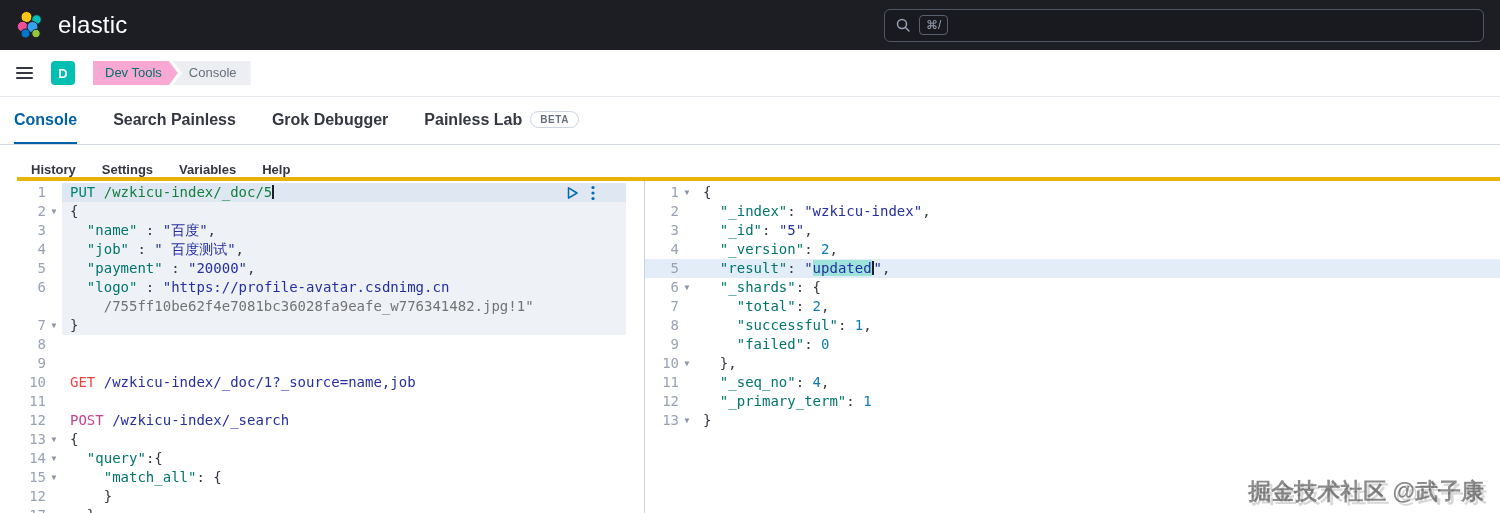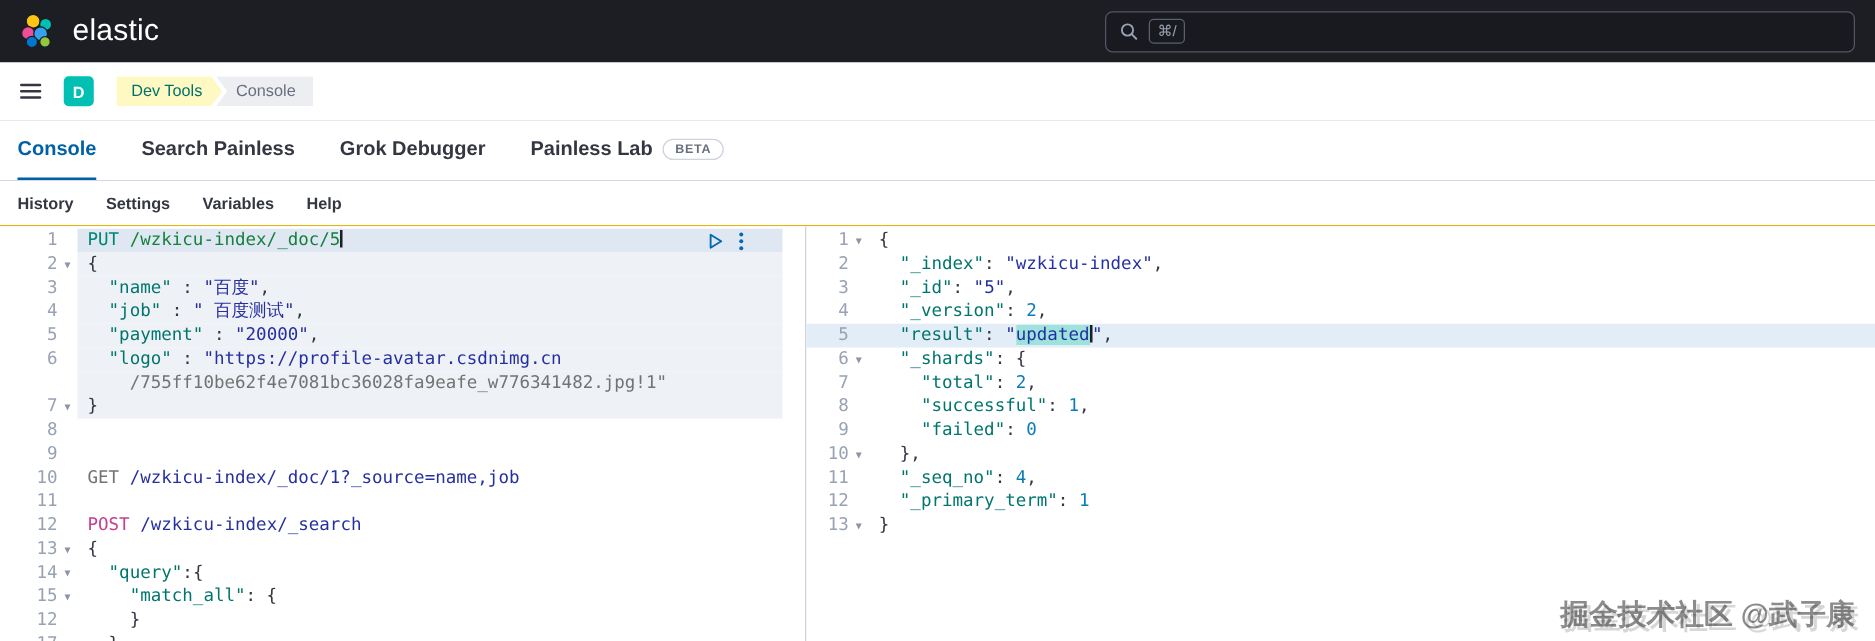--- a/index.html
+++ b/index.html
@@ -21,37 +21,37 @@
 
   
   .navbar{height:47px;background:#fff;display:flex;align-items:center;
     padding:0 16px;gap:18px;border-bottom:1px solid #e6eaf0;}
   .hamburger{display:inline-flex;flex-direction:column;gap:3px;cursor:pointer;}
   .hamburger span{display:block;width:17px;height:2px;background:#343741;border-radius:1px;}
   .deployment{width:24px;height:24px;border-radius:4px;background:#00bfb3;color:#fff;
     font-weight:700;font-size:13px;display:inline-flex;align-items:center;justify-content:center;}
   .crumbs{display:flex;align-items:center;}
   .crumb{font-size:13px;line-height:24px;display:inline-block;}
-  .crumb-first{background:#fef9c3;color:#00726b;padding:0 16px 0 12px;
+  .crumb-first{background:#f9a8d4;color:#00726b;padding:0 16px 0 12px;
     clip-path:polygon(0 0,calc(100% - 9px) 0,100% 50%,calc(100% - 9px) 100%,0 100%);}
   .crumb-last{background:#eceef2;color:#69707d;padding:0 14px 0 16px;margin-left:-5px;
     clip-path:polygon(0 0,100% 0,100% 100%,0 100%,9px 50%);}
 
   
   .tabs{height:48px;display:flex;align-items:stretch;gap:36px;padding:0 14px;
     border-bottom:1px solid #d3dae6;background:#fff;}
   .tab{display:flex;align-items:center;gap:8px;font-size:16px;font-weight:700;
     color:#343741;border-bottom:2px solid transparent;cursor:pointer;}
   .tab.active{color:#0061a6;border-bottom-color:#0061a6;}
   .beta{font-size:10px;font-weight:700;letter-spacing:.6px;color:#69707d;
     border:1px solid #cdd3df;border-radius:10px;padding:2px 9px;background:#fff;}
 
   
-  .subnav{height:36px;display:flex;align-items:center;gap:26px;padding:0 14px;
-    font-size:13px;font-weight:700;color:#343741;border-bottom:1px solid #eab308;background:#fff;}
+  .subnav{height:36px;display:flex;align-items:flex-end;gap:26px;padding:0 14px;
+    font-size:13px;font-weight:700;color:#343741;border-bottom:4px solid #eab308;background:#fff;margin-left:17px;}
   .subnav .item{cursor:pointer;}
 
   
   .editor{position:relative;height:332px;display:flex;background:#fff;overflow:hidden;}
   .pane{padding-top:2px;overflow:hidden;}
   .pane.left{width:644px;position:relative;}
   .divider{width:1px;background:#ccd3dd;}
   .pane.right{flex:1;}
 
   .code-row{display:flex;height:19px;line-height:19px;white-space:pre;
@@ -146,21 +146,21 @@
           <div class="code-row active sel"><span class="lnum">1</span><span class="fold"></span><span class="code"><span style="color: rgb(0, 133, 115);">PUT </span><span style="color: #15803d;">/wzkicu-index/_doc/5</span><span class="cursor"></span></span></div>
           <div class="code-row active"><span class="lnum">2</span><span class="fold">▼</span><span class="code"><span style="color: rgb(52, 55, 65);">{</span></span></div>
           <div class="code-row active"><span class="lnum">3</span><span class="fold"></span><span class="code"><span style="color: rgb(52, 55, 65);">  </span><span style="color: rgb(0, 117, 108);">"name"</span><span style="color: rgb(52, 55, 65);"> : </span><span style="color: rgb(37, 47, 160);">"百度"</span><span style="color: rgb(52, 55, 65);">,</span></span></div>
           <div class="code-row active"><span class="lnum">4</span><span class="fold"></span><span class="code"><span style="color: rgb(52, 55, 65);">  </span><span style="color: rgb(0, 117, 108);">"job"</span><span style="color: rgb(52, 55, 65);"> : </span><span style="color: rgb(37, 47, 160);">" 百度测试"</span><span style="color: rgb(52, 55, 65);">,</span></span></div>
           <div class="code-row active"><span class="lnum">5</span><span class="fold"></span><span class="code"><span style="color: rgb(52, 55, 65);">  </span><span style="color: rgb(0, 117, 108);">"payment"</span><span style="color: rgb(52, 55, 65);"> : </span><span style="color: rgb(37, 47, 160);">"20000"</span><span style="color: rgb(52, 55, 65);">,</span></span></div>
           <div class="code-row active"><span class="lnum">6</span><span class="fold"></span><span class="code"><span style="color: rgb(52, 55, 65);">  </span><span style="color: rgb(0, 117, 108);">"logo"</span><span style="color: rgb(52, 55, 65);"> : </span><span style="color: rgb(37, 47, 160);">"https://profile-avatar.csdnimg.cn</span></span></div>
           <div class="code-row active"><span class="lnum"></span><span class="fold"></span><span class="code"><span style="color: #737373;">    /755ff10be62f4e7081bc36028fa9eafe_w776341482.jpg!1"</span></span></div>
           <div class="code-row active"><span class="lnum">7</span><span class="fold">▼</span><span class="code"><span style="color: rgb(52, 55, 65);">}</span></span></div>
           <div class="code-row"><span class="lnum">8</span><span class="fold"></span><span class="code"></span></div>
           <div class="code-row"><span class="lnum">9</span><span class="fold"></span><span class="code"></span></div>
-          <div class="code-row"><span class="lnum">10</span><span class="fold"></span><span class="code"><span style="color: #737373; text-align: right;">GET </span><span style="color: rgb(37, 47, 160);">/wzkicu-index/_doc/1?_source=name,job</span></span></div>
+          <div class="code-row"><span class="lnum">10</span><span class="fold"></span><span class="code"><span style="color: #ef4444; text-align: right;">GET </span><span style="color: rgb(37, 47, 160);">/wzkicu-index/_doc/1?_source=name,job</span></span></div>
           <div class="code-row"><span class="lnum">11</span><span class="fold"></span><span class="code"></span></div>
           <div class="code-row"><span class="lnum">12</span><span class="fold"></span><span class="code"><span style="color: rgb(196, 65, 143);">POST </span><span style="color: rgb(37, 47, 160);">/wzkicu-index/_search</span></span></div>
           <div class="code-row"><span class="lnum">13</span><span class="fold">▼</span><span class="code"><span style="color: rgb(52, 55, 65);">{</span></span></div>
           <div class="code-row"><span class="lnum">14</span><span class="fold">▼</span><span class="code"><span style="color: rgb(52, 55, 65);">  </span><span style="color: rgb(0, 117, 108);">"query"</span><span style="color: rgb(52, 55, 65);">:{</span></span></div>
           <div class="code-row"><span class="lnum">15</span><span class="fold">▼</span><span class="code"><span style="color: rgb(52, 55, 65);">    </span><span style="color: rgb(0, 117, 108);">"match_all"</span><span style="color: rgb(52, 55, 65);">: {</span></span></div>
           <div class="code-row"><span class="lnum">12</span><span class="fold"></span><span class="code"><span style="color: rgb(52, 55, 65);">    }</span></span></div>
           <div class="code-row"><span class="lnum">17</span><span class="fold"></span><span class="code"><span style="color: rgb(52, 55, 65);">  }</span></span></div>
         </div>
       <div class="row-actions">
         <span>

